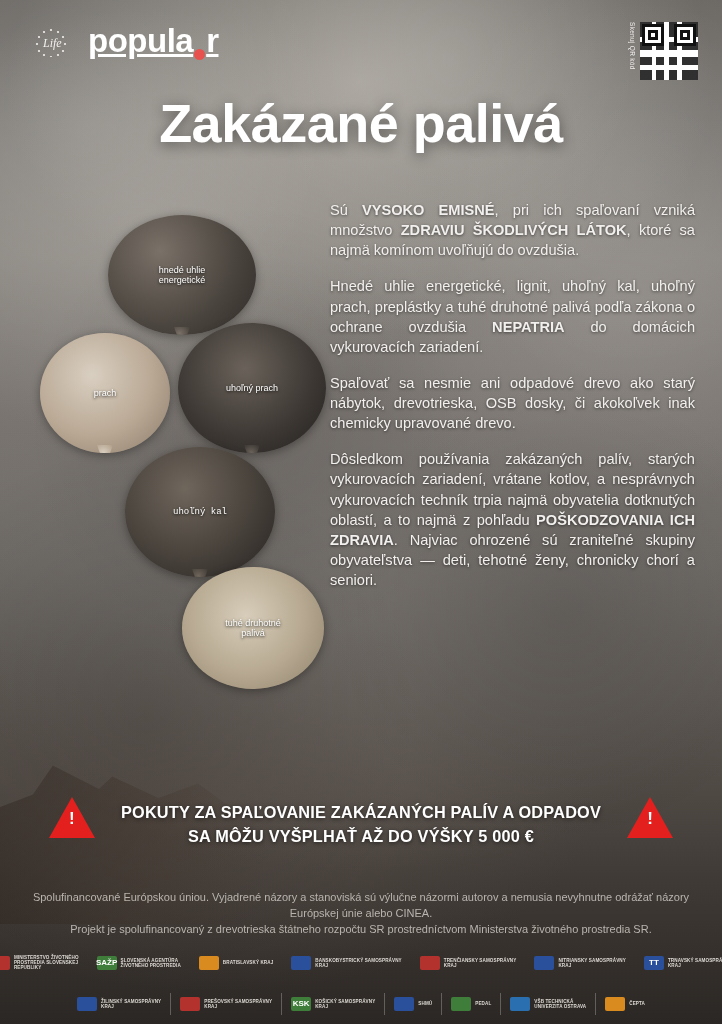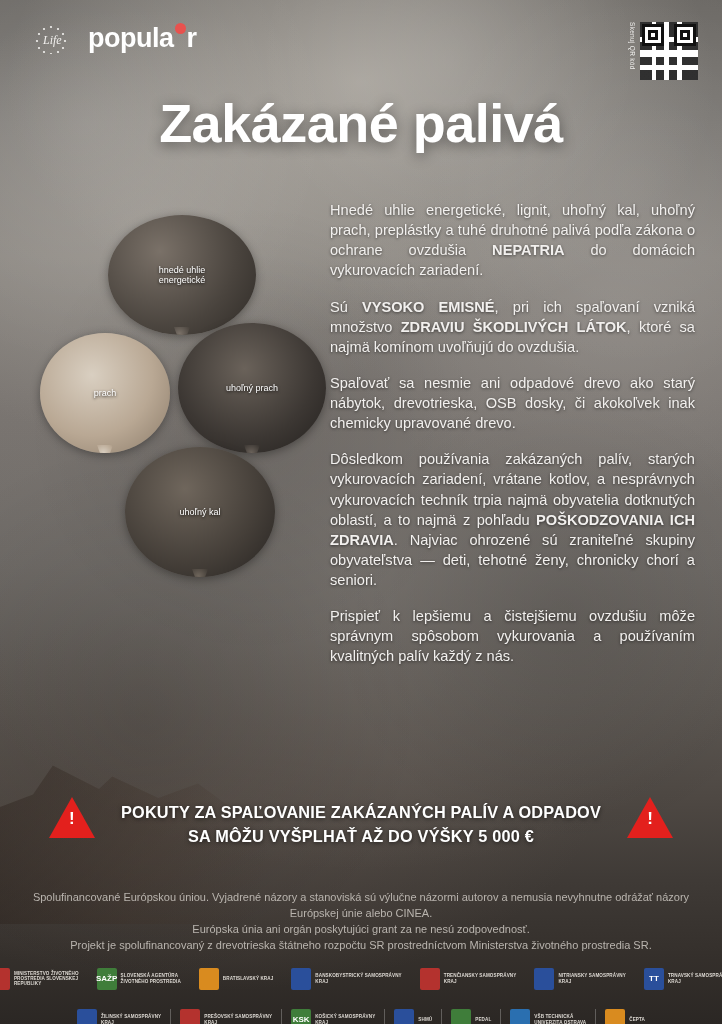--- a/index.html
+++ b/index.html
@@ -44,22 +44,22 @@
     pointer-events: none;
     opacity: .75;
   }
 
   
   .header { position: absolute; top: 22px; left: 28px; display: flex; align-items: center; gap: 14px; }
   .eu-flag {
     width: 46px; height: 32px; position: relative;
   }
   .logo-populair {
-    font-size: 27px; font-weight: 700; color: #ffffff; letter-spacing: -0.5px;
-    display: flex; align-items: flex-start;
+    font-size: 33px; font-weight: 700; color: #ffffff; letter-spacing: -0.5px;
+    display: flex; align-items: flex-end; text-decoration: underline;
   }
   .logo-populair .dot-a {
     display: inline-block; width: 11px; height: 11px; border-radius: 50%;
     background: #e8524e; margin: 0 1px 0 1px;
   }
   .qr-wrap { position: absolute; top: 22px; right: 24px; display: flex; align-items: flex-start; gap: 4px; }
   .qr {
     width: 58px; height: 58px; background: #111; position: relative;
     background-image:
       linear-gradient(90deg, #111 0 20%, #fff 20% 28%, #111 28% 42%, #fff 42% 50%, #111 50% 64%, #fff 64% 72%, #111 72% 100%),
@@ -104,21 +104,21 @@
     background: inherit;
     clip-path: polygon(50% 100%, 0% 0%, 100% 0%);
   }
   .b1 { left: 78px; top: 0px;   width: 148px; height: 120px;
         background: radial-gradient(circle at 35% 30%, #7a7168, #4a443e 60%, #2e2a26 100%); }
   .b2 { left: 10px;  top: 118px; width: 130px; height: 120px;
         background: radial-gradient(circle at 40% 35%, #d9cfc1, #b9a894 55%, #8a7a68 100%); }
   .b3 { left: 148px; top: 108px; width: 148px; height: 130px;
         background: radial-gradient(circle at 45% 35%, #6a625a, #3c3733 60%, #221f1d 100%); }
   .b4 { left: 95px;  top: 232px; width: 150px; height: 130px;
-        background: radial-gradient(circle at 40% 32%, #6f665c, #443e38 60%, #252220 100%); }
+        background: radial-gradient(circle at 40% 32%, #6f665c, #443e38 60%, #252220 100%); font-family: Liberation Mono, monospace; }
   .b5 { left: 14px;  top: 348px; width: 136px; height: 120px;
         background: radial-gradient(circle at 42% 34%, #6c645b, #3b3631 60%, #201e1c 100%); }
   .b6 { left: 152px; top: 352px; width: 142px; height: 122px;
         background: radial-gradient(circle at 45% 40%, #d7cdba, #b6a890 55%, #8d8068 100%); }
 
   
   .body-text {
     position: absolute; left: 330px; top: 200px; width: 365px;
     color: #f2f0ee; font-size: 14.6px; line-height: 1.38;
     text-shadow: 0 1px 3px rgba(0,0,0,0.55);
@@ -159,21 +159,21 @@
     text-align: center; color: #b9b4ae; font-size: 11px; line-height: 1.45;
     margin-bottom: 8px;
   }
   .logo-rows { display: flex; flex-direction: column; gap: 7px; }
   .logo-row { display: flex; justify-content: center; align-items: center; gap: 9px; }
   .inst-logo {
     height: 34px; display: flex; align-items: center; gap: 4px;
     color: #dedad4; font-size: 4.6px; line-height: 1.15; white-space: nowrap;
   }
   .inst-mark {
-    width: 20px; height: 22px; flex: none; border-radius: 2px;
+    width: 20px; height: 14px; flex: none; border-radius: 2px;
     display: flex; align-items: center; justify-content: center;
     font-size: 8px; font-weight: 700; color: #fff;
   }
   .inst-name { text-align: left; font-weight: 700; letter-spacing: .1px; }
   .divider-v { width: 1px; height: 22px; background: rgba(255,255,255,0.25); }
 </style>
 </head>
 <body>
 
 <div id="poster">
@@ -219,49 +219,50 @@
     </div>
     <div class="blob b2 drip">
       <div class="cap">prach</div>
     </div>
     <div class="blob b3 drip">
       <div class="cap">uhoľný prach</div>
     </div>
     <div class="blob b4 drip">
       <div class="cap">uhoľný kal</div>
     </div>
+    <div class="blob b6">
+      <div class="cap">tuhé druhotné<br>palivá</div>
+    </div>
   </div>
 
   <div class="body-text" id="body-text">
+      <p><span>Sú </span><b>VYSOKO EMISNÉ</b><span>, pri ich spaľovaní vzniká množstvo </span><b>ZDRAVIU ŠKODLIVÝCH LÁTOK</b><span>, ktoré sa najmä komínom uvoľňujú do ovzdušia.</span></p>
       <p><span>Hnedé uhlie energetické, lignit, uhoľný kal, uhoľný prach, preplástky a tuhé druhotné palivá podľa zákona o ochrane ovzdušia </span><b>NEPATRIA</b><span> do domácich vykurovacích zariadení.</span></p>
-      <p><span>Sú </span><b>VYSOKO EMISNÉ</b><span>, pri ich spaľovaní vzniká množstvo </span><b>ZDRAVIU ŠKODLIVÝCH LÁTOK</b><span>, ktoré sa najmä komínom uvoľňujú do ovzdušia.</span></p>
       <p><span>Spaľovať sa nesmie ani odpadové drevo ako starý nábytok, drevotrieska, OSB dosky, či akokoľvek inak chemicky upravované drevo.</span></p>
       <p><span>Dôsledkom používania zakázaných palív, starých vykurovacích zariadení, vrátane kotlov, a nesprávnych vykurovacích techník trpia najmä obyvatelia dotknutých oblastí, a to najmä z pohľadu </span><b>POŠKODZOVANIA ICH ZDRAVIA</b><span>. Najviac ohrozené sú zraniteľné skupiny obyvateľstva — deti, tehotné ženy, chronicky chorí a seniori.</span></p>
-      <p><span>Prispieť k lepšiemu a čistejšiemu ovzdušiu môže správnym spôsobom vykurovania a používaním kvalitných palív každý z nás.</span></p>
     </div>
 
   <div class="fine-banner">
     <div class="warn">
       <div class="tri"></div>
         <div class="bang">!</div>
     </div>
     <div class="fine-text">
       <div>POKUTY ZA SPAĽOVANIE ZAKÁZANÝCH PALÍV A ODPADOV</div>
       <div>SA MÔŽU VYŠPLHAŤ AŽ DO VÝŠKY 5 000 €</div>
     </div>
     <div class="warn">
       <div class="tri"></div>
         <div class="bang">!</div>
     </div>
   </div>
 
   <div class="footer">
     <div class="disclaimer">
       <div>Spolufinancované Európskou úniou. Vyjadrené názory a stanoviská sú výlučne názormi autorov a nemusia nevyhnutne odrážať názory Európskej únie alebo CINEA.</div>
-      <div>Európska únia ani orgán poskytujúci grant za ne nesú zodpovednosť.</div>
       <div>Projekt je spolufinancovaný z drevotrieska štátneho rozpočtu SR prostredníctvom Ministerstva životného prostredia SR.</div>
     </div>
     <div class="logo-rows">
       <div class="logo-row" id="logo-row-1">
           <div class="inst-logo">
             <div class="inst-mark" style="background: rgb(180, 50, 46);"></div>
             <div class="inst-name">MINISTERSTVO ŽIVOTNÉHO<br>PROSTREDIA SLOVENSKEJ<br>REPUBLIKY</div>
           </div>
           <div class="divider-v"></div>
           <div class="inst-logo">

